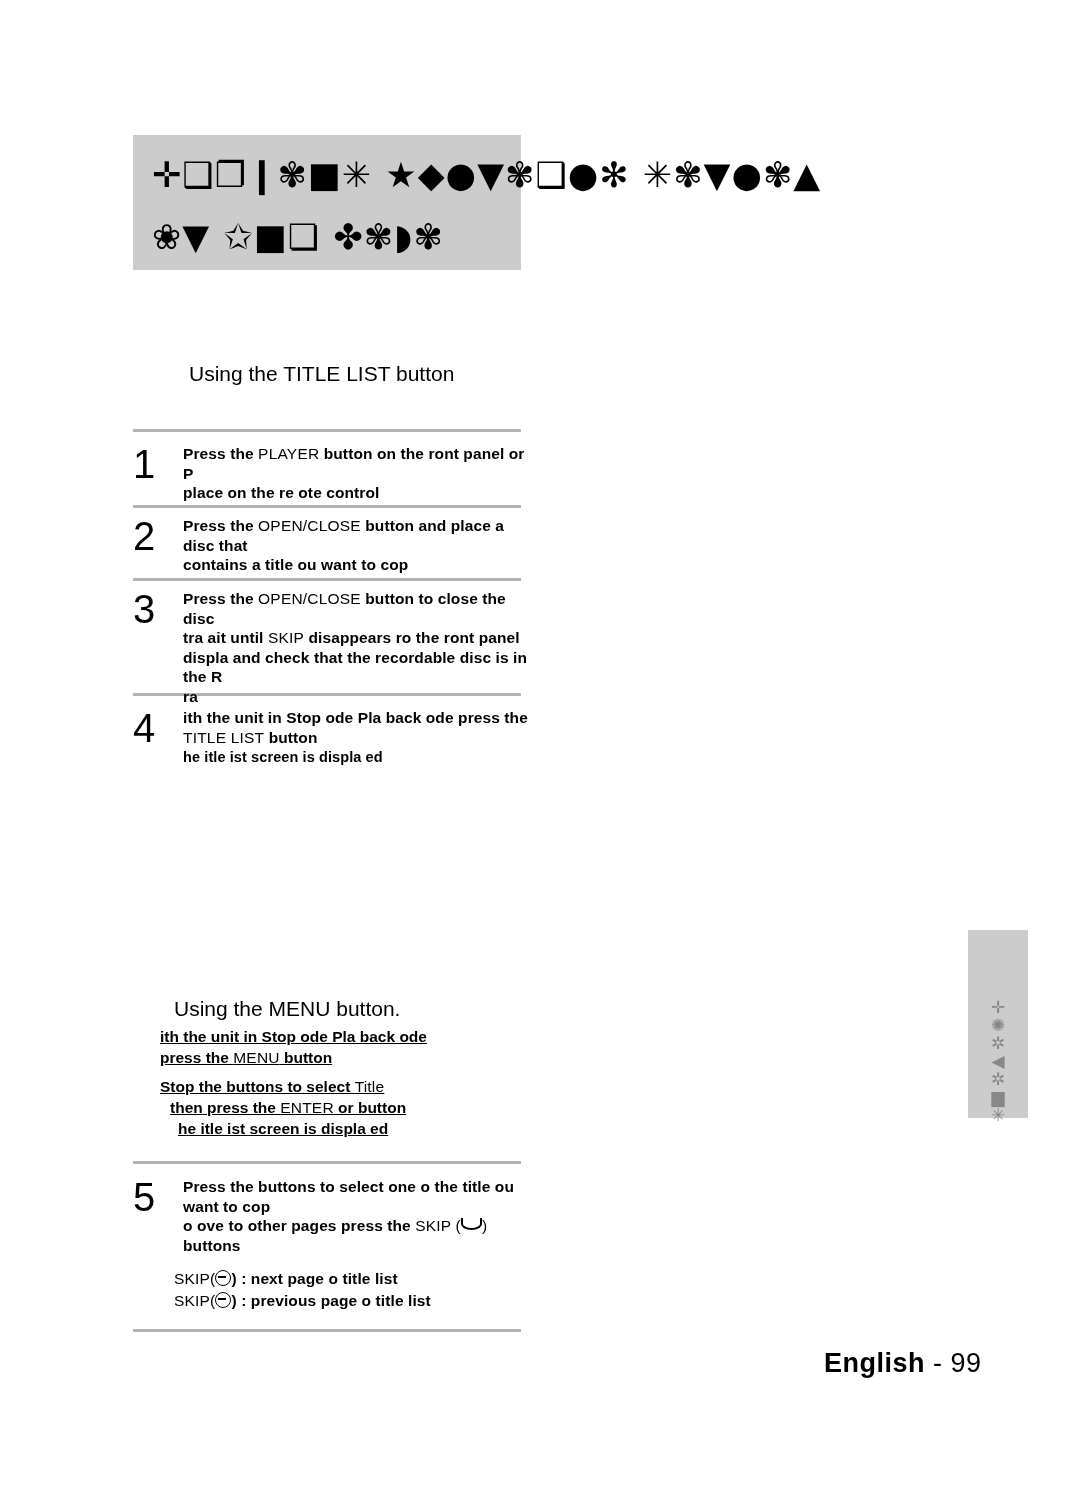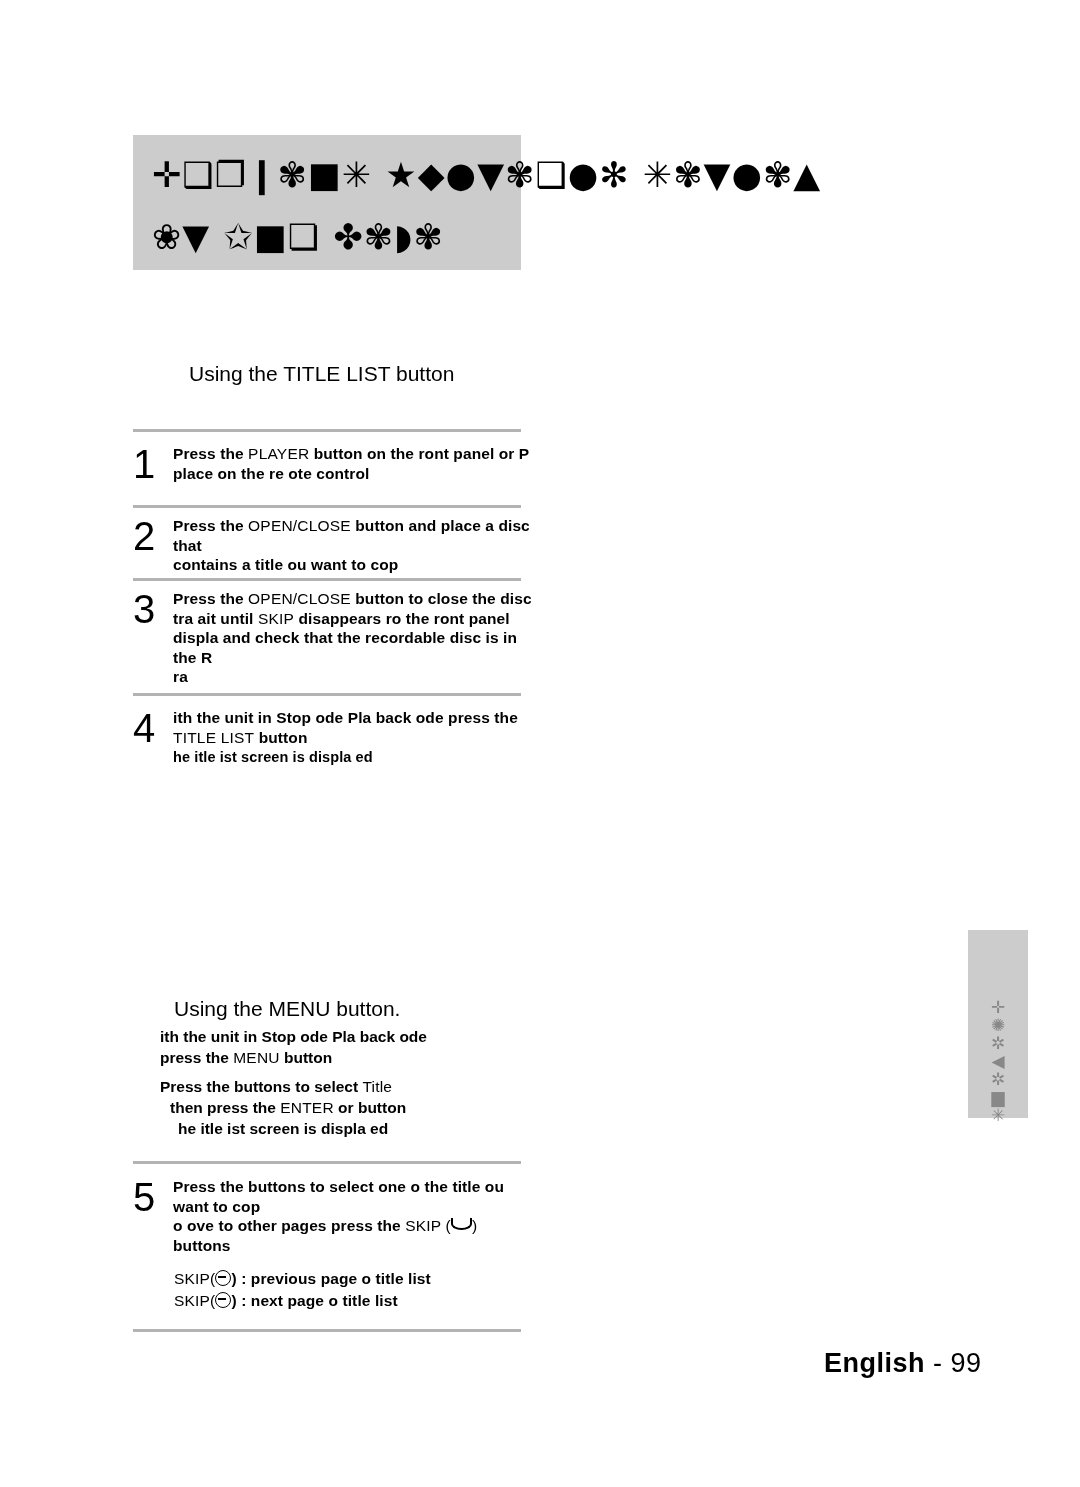--- a/index.html
+++ b/index.html
@@ -72,21 +72,21 @@
     top: 0px;
     width: 40px;
     font-family: "Liberation Sans", sans-serif;
     font-size: 40px;
     font-weight: normal;
     line-height: 40px;
     text-align: left;
     color: #000000;
   }
   .step-body {
-    margin-left: 40px;
+    margin-left: 50px;
     font-size: 15.5px;
     font-weight: bold;
     line-height: 19.5px;
     letter-spacing: 0.1px;
   }
   .kw {
     font-weight: normal;
     font-family: "Liberation Sans", sans-serif;
     letter-spacing: 0.2px;
   }
@@ -101,21 +101,21 @@
   
   #menu-block {
     position: absolute;
     left: 160px;
     top: 1026px;
     width: 380px;
     font-size: 15.5px;
     font-weight: bold;
     line-height: 21px;
   }
-  #menu-block .para { margin-bottom: 8px; }
+  #menu-block .para { margin-bottom: 8px; text-decoration: underline; }
 
   
   .skip-line {
     font-size: 15.5px;
     font-weight: bold;
     line-height: 22px;
     letter-spacing: 0.1px;
   }
   .skip-glyph {
     display: inline-block;
@@ -231,42 +231,42 @@
 </div>
 
 <div class="section-heading" id="subtitle-menu">Using the MENU button.</div>
 
 <div id="menu-block">
   <div class="para">
     <span>  ith the unit in Stop   ode Pla  back   ode</span><br>
     <span>press the </span><span class="kw">MENU</span><span> button</span>
   </div>
   <div class="para">
-    <span>Press the             buttons to select </span><span class="kw">Title</span><br>
+    <span>Stop the             buttons to select </span><span class="kw">Title</span><br>
     <span class="indent1">then press the </span><span class="kw">ENTER</span><span> or    button</span><br>
     <span class="indent2"> he  itle  ist screen is displa  ed</span>
   </div>
 </div>
 
 <div class="step" style="top:1177px;">
   <div class="step-num">5</div>
   <div class="step-body">
     <span>Press the            buttons to select one o  the title   ou</span><br>
     <span>want to cop</span><br>
     <span> o   ove to other pages  press the      </span><span class="kw">SKIP (</span><span class="skip-arc"></span><span class="kw">)</span><br>
     <span>buttons</span>
   </div>
 </div>
 
 <div style="position:absolute; left:174px; top:1268px; width:380px;">
   <div class="skip-line">
+    <span class="kw">SKIP(</span><span class="skip-glyph"></span><span>) : next page o  title list</span>
+  </div>
+  <div class="skip-line">
     <span class="kw">SKIP(</span><span class="skip-glyph"></span><span>) : previous page o  title list</span>
-  </div>
-  <div class="skip-line">
-    <span class="kw">SKIP(</span><span class="skip-glyph"></span><span>) : next page o  title list</span>
   </div>
 </div>
 
 <div id="side-tab">
   <div id="side-tab-icons">✛
 ✺
 ✲
 ◀
 ✲
 ▆

